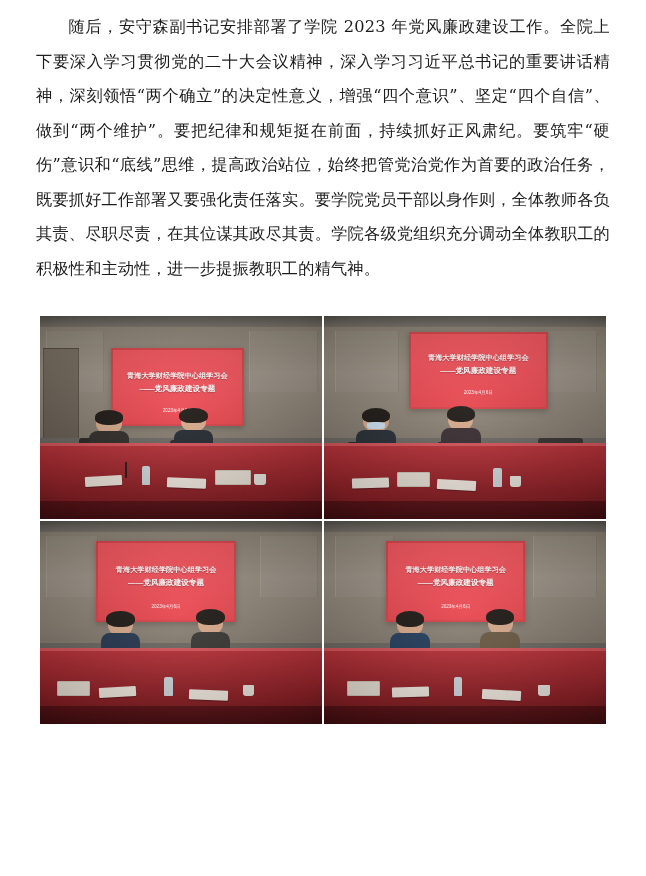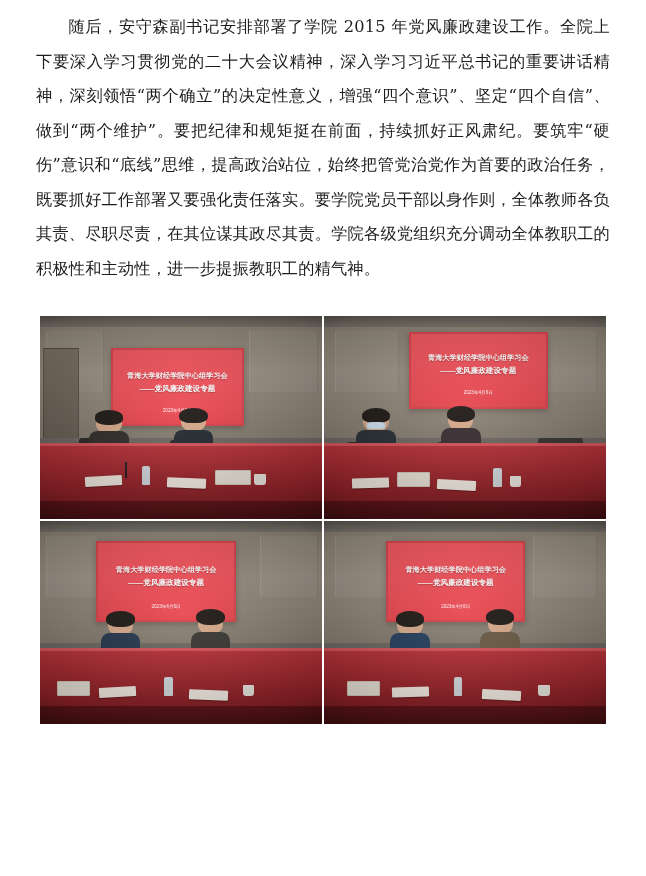--- a/index.html
+++ b/index.html
@@ -216,21 +216,21 @@
   .screen-logo-row {
     width: 100%;
     text-align: center;
   }
 </style>
 </head>
 <body>
 
 <div class="page">
 
-  <p class="body-text">随后，安守森副书记安排部署了学院 2015 年党风廉政建设工作。全院上下要深入学习贯彻党的二十大会议精神，深入学习习近平总书记的重要讲话精神，深刻领悟“两个确立”的决定性意义，增强“四个意识”、坚定“四个自信”、做到“两个维护”。要把纪律和规矩挺在前面，持续抓好正风肃纪。要筑牢“硬伤”意识和“底线”思维，提高政治站位，始终把管党治党作为首要的政治任务，既要抓好工作部署又要强化责任落实。要学院党员干部以身作则，全体教师各负其责、尽职尽责，在其位谋其政尽其责。学院各级党组织充分调动全体教职工的积极性和主动性，进一步提振教职工的精气神。</p>
+  <p class="body-text">随后，安守森副书记安排部署了学院 2023 年党风廉政建设工作。全院上下要深入学习贯彻党的二十大会议精神，深入学习习近平总书记的重要讲话精神，深刻领悟“两个确立”的决定性意义，增强“四个意识”、坚定“四个自信”、做到“两个维护”。要把纪律和规矩挺在前面，持续抓好正风肃纪。要筑牢“硬伤”意识和“底线”思维，提高政治站位，始终把管党治党作为首要的政治任务，既要抓好工作部署又要强化责任落实。要学院党员干部以身作则，全体教师各负其责、尽职尽责，在其位谋其政尽其责。学院各级党组织充分调动全体教职工的积极性和主动性，进一步提振教职工的精气神。</p>
 
   <div class="figure-block">
     <div class="photo-grid">
 
       <div class="photo">
         <div class="wall">
           <div class="wall-band"></div>
           <div class="wall-panel" style="left:2%;width:20%;"></div>
           <div class="wall-panel" style="left:74%;width:24%;"></div>
         </div>

